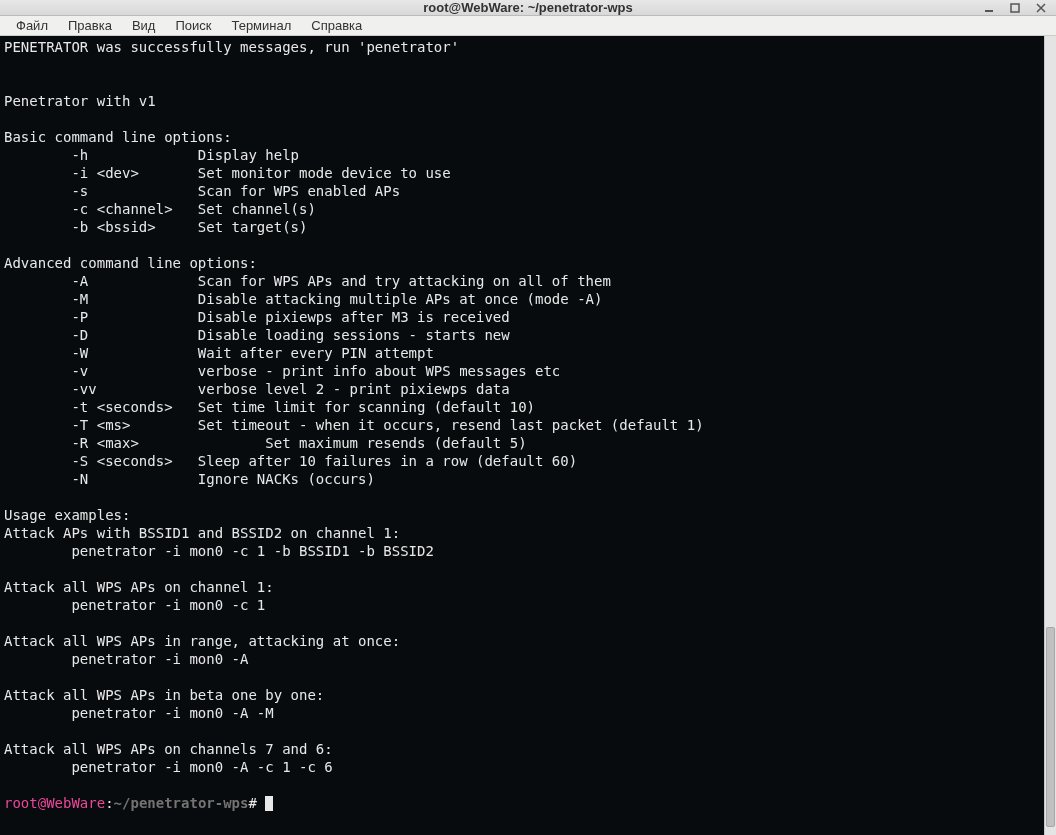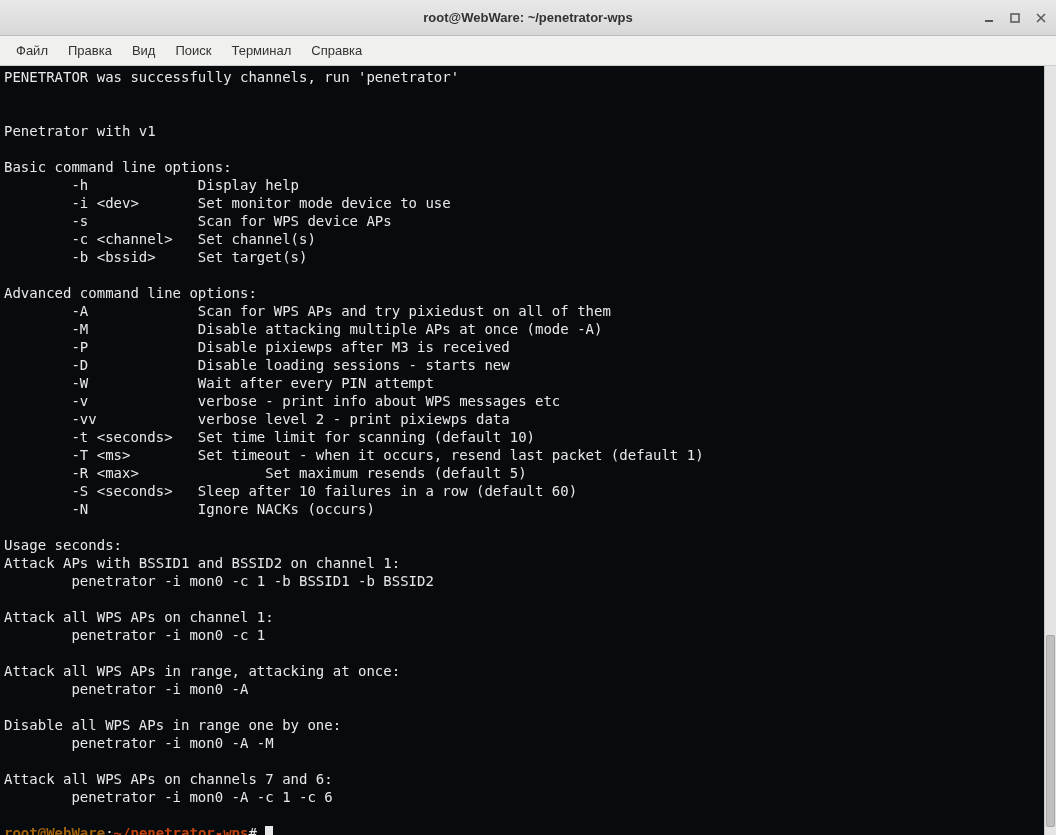--- a/index.html
+++ b/index.html
@@ -4,42 +4,42 @@
 <style>
 * { margin: 0; padding: 0; box-sizing: border-box; }
 body {
   width: 1056px; height: 835px;
   font-family: sans-serif;
   background: #3a3a3a;
   display: flex; flex-direction: column;
   overflow: hidden;
 }
 .titlebar {
-  height: 36px;
+  height: 16px;
   background: linear-gradient(#e8e8e8, #d8d8d8);
   display: flex; align-items: center; justify-content: center;
   border-bottom: 1px solid #bbb;
   position: relative;
   font-size: 13px;
   font-weight: bold;
   color: #333;
 }
 .win-controls {
   position: absolute; right: 6px; top: 50%;
   transform: translateY(-50%);
   display: flex; gap: 8px;
   font-size: 11px; color: #555;
 }
 .win-btn {
   width: 18px; height: 18px;
   display: flex; align-items: center; justify-content: center;
   cursor: pointer;
 }
 .menubar {
-  height: 30px;
+  height: 20px;
   background: #f0f0ee;
   border-bottom: 1px solid #ccc;
   display: flex; align-items: center;
   padding: 0 8px;
   gap: 4px;
   font-size: 13px;
   color: #333;
 }
 .menu-item {
   padding: 2px 8px;
@@ -69,23 +69,23 @@
   border-left: 1px solid #c8c8c8;
 }
 .sb-track { flex: 1; background: #e4e4e4; position: relative; }
 .sb-thumb {
   position: absolute;
   left: 1px; right: 1px;
   background: #c0c0c0;
   border: 1px solid #a8a8a8;
   border-radius: 2px;
 }
-.prompt-user { color: #a16207; font-weight: bold; }
+.prompt-user { color: #ec4899; font-weight: normal; }
 .prompt-host { color: #e8e8e8; }
-.prompt-path { color: #c2410c; font-weight: bold; }
+.prompt-path { color: #737373; font-weight: bold; }
 .cursor {
   display: inline-block;
   width: 8px; height: 15px;
   background: #e8e8e8;
   vertical-align: text-bottom;
 }
 </style>
 </head>
 <body>
 
@@ -113,57 +113,57 @@
 <div class="menubar">
   <div class="menu-item">Файл</div>
   <div class="menu-item">Правка</div>
   <div class="menu-item">Вид</div>
   <div class="menu-item">Поиск</div>
   <div class="menu-item">Терминал</div>
   <div class="menu-item">Справка</div>
 </div>
 
 <div class="terminal-wrap">
-  <div class="terminal"><span>PENETRATOR was successfully channels, run 'penetrator'</span>
+  <div class="terminal"><span>PENETRATOR was successfully messages, run 'penetrator'</span>
 <span></span>
 <span></span>
 <span>Penetrator with v1</span>
 <span></span>
 <span>Basic command line options:</span>
 <span>        -h             Display help</span>
 <span>        -i &lt;dev&gt;       Set monitor mode device to use</span>
-<span>        -s             Scan for WPS device APs</span>
+<span>        -s             Scan for WPS enabled APs</span>
 <span>        -c &lt;channel&gt;   Set channel(s)</span>
 <span>        -b &lt;bssid&gt;     Set target(s)</span>
 <span></span>
 <span>Advanced command line options:</span>
-<span>        -A             Scan for WPS APs and try pixiedust on all of them</span>
+<span>        -A             Scan for WPS APs and try attacking on all of them</span>
 <span>        -M             Disable attacking multiple APs at once (mode -A)</span>
 <span>        -P             Disable pixiewps after M3 is received</span>
 <span>        -D             Disable loading sessions - starts new</span>
 <span>        -W             Wait after every PIN attempt</span>
 <span>        -v             verbose - print info about WPS messages etc</span>
 <span>        -vv            verbose level 2 - print pixiewps data</span>
 <span>        -t &lt;seconds&gt;   Set time limit for scanning (default 10)</span>
 <span>        -T &lt;ms&gt;        Set timeout - when it occurs, resend last packet (default 1)</span>
 <span>        -R &lt;max&gt;               Set maximum resends (default 5)</span>
 <span>        -S &lt;seconds&gt;   Sleep after 10 failures in a row (default 60)</span>
 <span>        -N             Ignore NACKs (occurs)</span>
 <span></span>
-<span>Usage seconds:</span>
+<span>Usage examples:</span>
 <span>Attack APs with BSSID1 and BSSID2 on channel 1:</span>
 <span>        penetrator -i mon0 -c 1 -b BSSID1 -b BSSID2</span>
 <span></span>
 <span>Attack all WPS APs on channel 1:</span>
 <span>        penetrator -i mon0 -c 1</span>
 <span></span>
 <span>Attack all WPS APs in range, attacking at once:</span>
 <span>        penetrator -i mon0 -A</span>
 <span></span>
-<span>Disable all WPS APs in range one by one:</span>
+<span>Attack all WPS APs in beta one by one:</span>
 <span>        penetrator -i mon0 -A -M</span>
 <span></span>
 <span>Attack all WPS APs on channels 7 and 6:</span>
 <span>        penetrator -i mon0 -A -c 1 -c 6</span>
 <span></span>
 <span class="prompt-user">root@WebWare</span><span class="prompt-host">:</span><span class="prompt-path">~/penetrator-wps</span><span># </span><span class="cursor"></span></div>
 
   <div class="scrollbar">
     <div class="sb-track">
       <div class="sb-thumb" style="top:74%; height:25%;"></div>

